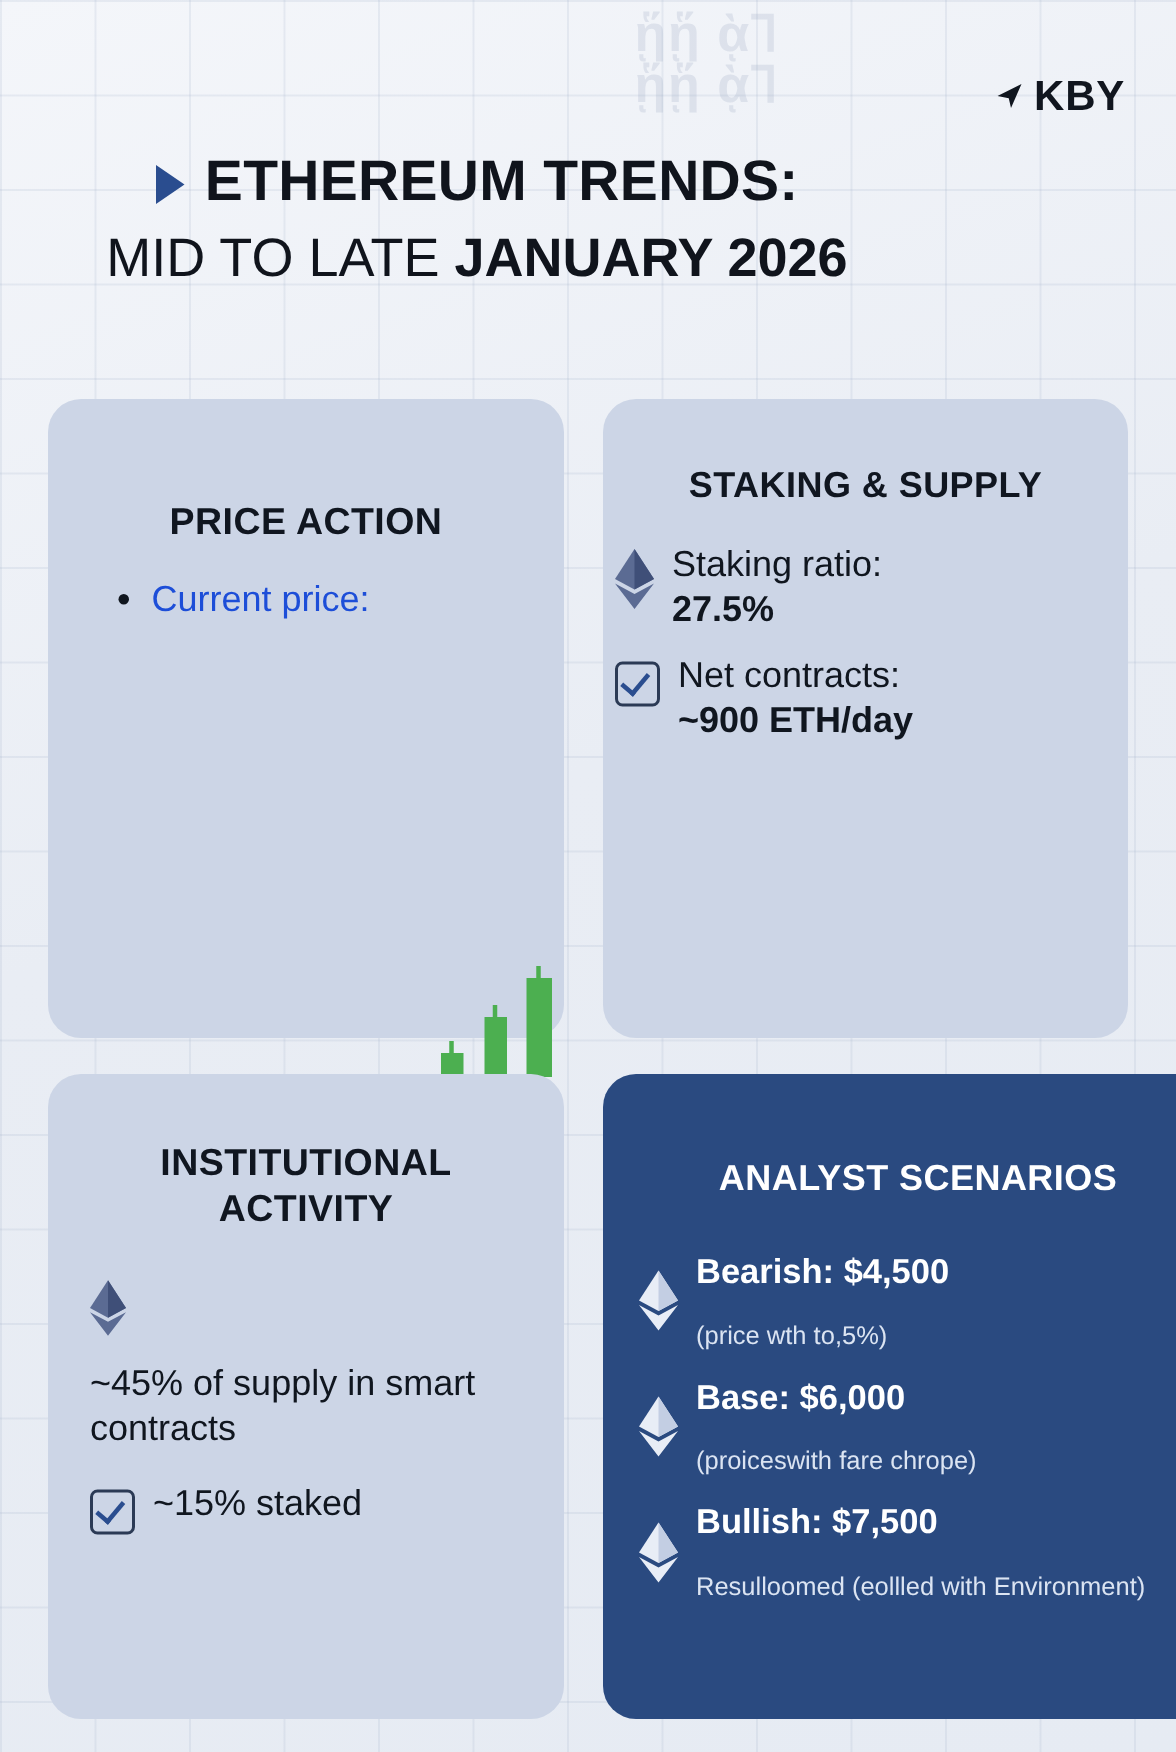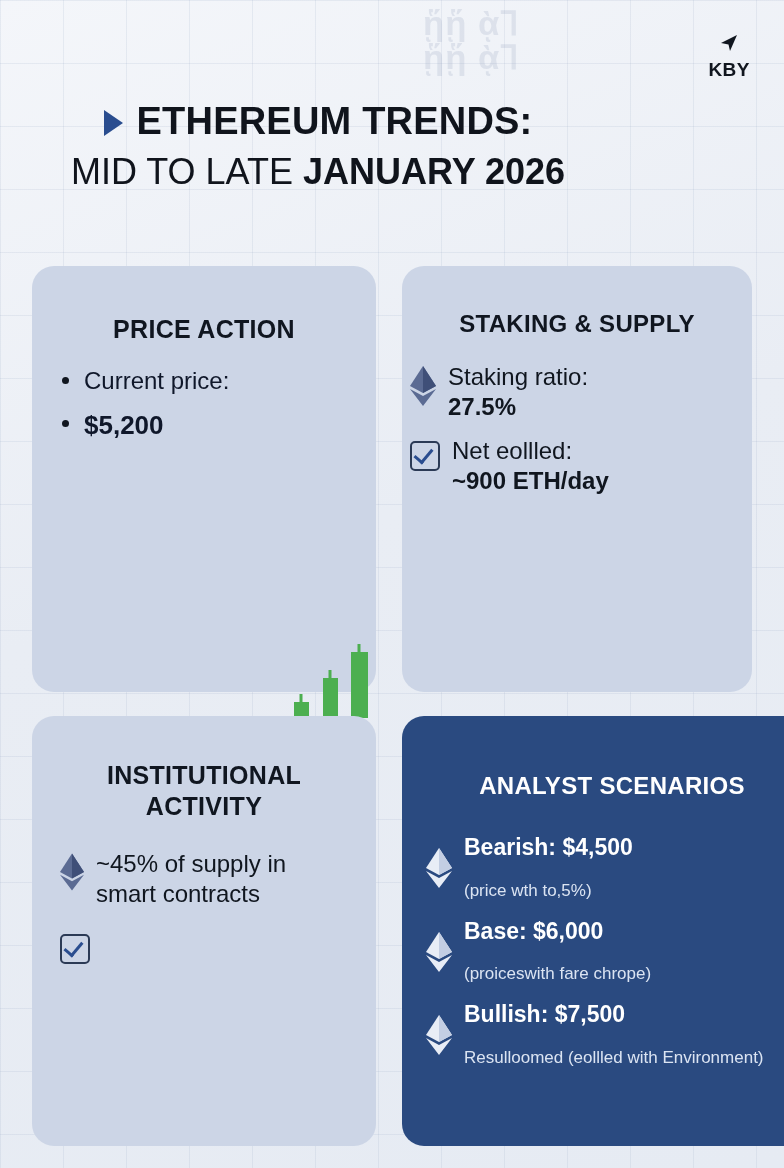--- a/index.html
+++ b/index.html
@@ -25,23 +25,23 @@
     z-index:-1;
   }
   .ghost{
     position:absolute;top:6px;left:424px;
     font-size:34px;font-weight:bold;color:rgba(150,165,190,.22);
     letter-spacing:1px;line-height:34px;
     transform:scaleX(1.02);
     user-select:none;
   }
   .logo{
-    position:absolute;top:32px;right:34px;
+    position:absolute;top:48px;right:34px;
     display:flex;align-items:center;gap:5px;
-    font-size:19px;font-weight:bold;color:#11161f;letter-spacing:.5px;flex-direction:column;
+    font-size:28px;font-weight:bold;color:#11161f;letter-spacing:.5px;
   }
   .logo svg{display:block;}
 
   .title-wrap{
     position:absolute;top:100px;left:0;width:636px;text-align:center;
   }
   .title-line1{
     font-size:38px;font-weight:bold;color:#10141c;letter-spacing:.2px;
     display:flex;align-items:center;justify-content:center;gap:14px;
   }
@@ -63,27 +63,27 @@
   }
   #card-price{left:32px;top:266px;width:344px;height:426px;}
   #card-staking{left:402px;top:266px;width:350px;height:426px;}
   #card-inst{left:32px;top:716px;width:344px;height:430px;}
   #card-analyst{left:402px;top:716px;width:420px;height:430px;background:#2a4a80;}
 
   .card h2{
     margin:0;text-align:center;font-size:25px;font-weight:bold;color:#101620;
     letter-spacing:.3px;
   }
-  #card-price h2{padding-top:49px;}
+  #card-price h2{padding-top:68px;}
   #card-staking h2{padding-top:44px;font-size:24px;}
   #card-inst h2{padding-top:44px;line-height:1.22;}
   #card-analyst h2{padding-top:56px;color:#ffffff;font-size:24px;}
 
   ul.bul{margin:0;padding:0 0 0 52px;list-style:none;}
-  ul.bul li{position:relative;font-size:24px;color:#0f172a;line-height:1.28;margin-bottom:4px;}
+  ul.bul li{position:relative;font-size:24px;color:#1d4ed8;line-height:1.28;margin-bottom:4px;margin-left:17px;}
   ul.bul li .dot{
     position:absolute;left:-22px;top:11px;width:7px;height:7px;border-radius:50%;background:#10161f;
   }
   .bold24{font-weight:bold;font-size:26px;}
 
   
   .chart{position:absolute;left:48px;top:372px;width:310px;height:200px;}
 
   .price-foot{
     position:absolute;left:52px;top:590px;width:300px;
@@ -135,21 +135,20 @@
   </div>
   <div class="title-line2">
     <span>MID TO LATE </span><b>JANUARY 2026</b>
   </div>
 </div>
 
 <div class="card" id="card-price">
   <h2>PRICE ACTION</h2>
   <ul class="bul" style="margin-top:22px;">
     <li><span class="dot"></span><span>Current price:</span></li>
-    <li style="margin-top:12px;"><span class="dot"></span><span class="bold24">$5,200</span></li>
   </ul>
 
   <svg class="chart" viewBox="0 0 310 200">
 
     <line x1="18" y1="148" x2="18" y2="176" stroke="#9fd0a2" stroke-width="3"></line>
     <rect x="11" y="152" width="15" height="22" fill="#a8d6ab"></rect>
 
     <line x1="47" y1="124" x2="47" y2="176" stroke="#4caf50" stroke-width="3"></line>
     <rect x="40" y="132" width="15" height="32" fill="#4caf50"></rect>
 
@@ -192,44 +191,45 @@
           <path d="M13 0 L26 20 L13 27 L0 20 Z" fill="#5b6b93"></path>
           <path d="M13 0 L13 27 L26 20 Z" fill="#3f4f78"></path>
           <path d="M13 30 L26 23 L13 40 L0 23 Z" fill="#5b6b93"></path>
         </svg>
     </span>
     <div class="txt"><span>Staking ratio:</span><br><b>27.5%</b></div>
   </div>
 
   <div class="srow" style="margin-top:14px;">
     <span class="chk"></span>
-    <div class="txt"><span>Net eollled:</span><br><b>~900 ETH/day</b></div>
+    <div class="txt"><span>Net contracts:</span><br><b>~900 ETH/day</b></div>
   </div>
 
 </div>
 
 <div class="card" id="card-inst">
   <h2>
     <span>INSTITUTIONAL</span><br>
     <span>ACTIVITY</span>
   </h2>
 
-  <div class="srow" style="margin-top:28px;padding-left:28px;">
+  <div class="srow" style="margin-top:28px;padding-left:28px;flex-direction:column;">
     <span class="eth-ico">
       <svg width="24" height="38" viewBox="0 0 26 40">
           <path d="M13 0 L26 20 L13 27 L0 20 Z" fill="#5b6b93"></path>
           <path d="M13 0 L13 27 L26 20 Z" fill="#3f4f78"></path>
           <path d="M13 30 L26 23 L13 40 L0 23 Z" fill="#5b6b93"></path>
         </svg>
     </span>
     <div class="txt">~45% of supply in smart contracts</div>
   </div>
 
   <div class="srow" style="margin-top:20px;padding-left:28px;">
     <span class="chk"></span>
+    <div class="txt">~15% staked</div>
   </div>
 
 </div>
 
 <div class="card" id="card-analyst">
   <h2>ANALYST SCENARIOS</h2>
 
   <div style="margin-top:34px;">
     <div class="scn">
       <span class="eth-ico">

